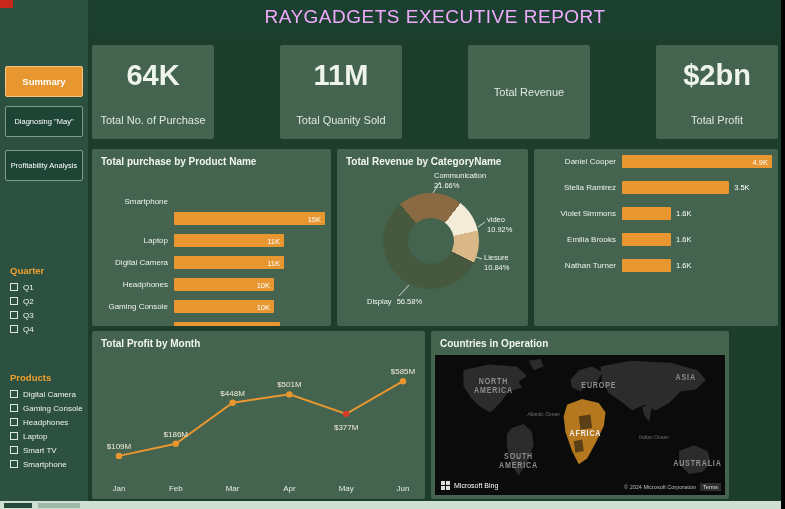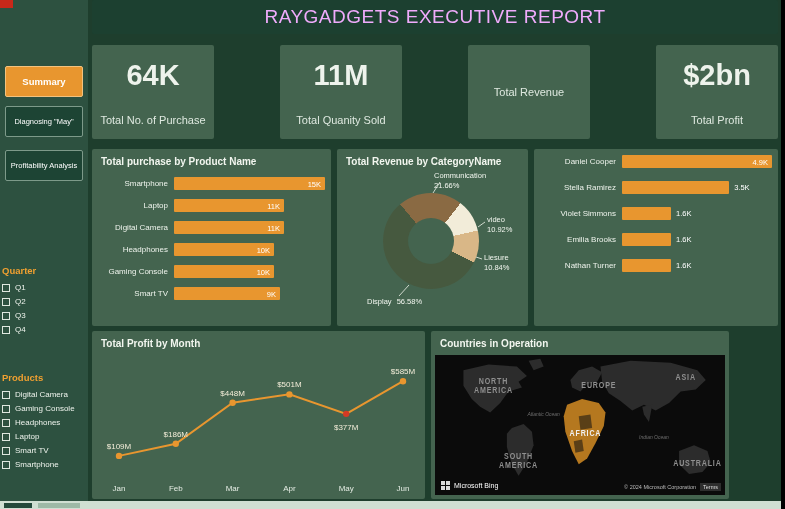--- a/index.html
+++ b/index.html
@@ -9,25 +9,25 @@
   .dash{position:absolute;left:0;top:0;width:781px;height:501px;background:#1e3e2d;overflow:hidden}
   .accent{position:absolute;left:0;top:0;width:13px;height:8px;background:#c8281a;z-index:9}
 
   
   .sidebar{position:absolute;left:0;top:0;width:88px;height:100%;background:#2d5140;padding-top:66px}
   .nav-btn{display:block;width:78px;margin:0 auto 9px;min-height:31px;padding:6px 3px;
     background:#1d4434;color:#fff;border:1px solid #7d9a8a;border-radius:2px;
     font-size:7.5px;font-family:inherit;cursor:pointer;text-align:center}
   .nav-btn.active{background:#e8962f;border-color:#f3c27e;font-weight:bold;font-size:9.5px}
   .nav-btn.gap{margin-top:13px}
-  .filter{position:absolute;left:2px}
+  .filter{position:absolute;left:10px}
   .filter.quarter{top:265px}
   .filter.products{top:372px}
   .filter-title{color:#f0a030;font-weight:bold;font-size:9.5px;margin-bottom:7px}
-  .check-row{display:flex;align-items:flex-end;margin-bottom:5px;cursor:pointer}
+  .check-row{display:flex;align-items:flex-start;margin-bottom:5px;cursor:pointer}
   .checkbox{width:8px;height:8px;border:1px solid #dfe8e0;margin-right:5px;flex-shrink:0}
   .check-label{font-size:8px;color:#eef3ec;white-space:nowrap}
 
   
   .topbar{position:absolute;left:92px;top:0;width:686px;height:34px;background:#1c4030;
     display:flex;align-items:center;justify-content:center;border-radius:2px}
   .topbar h1{font-size:19px;font-weight:normal;color:#f0abfc;letter-spacing:.5px}
 
   
   .kpis{position:absolute;left:92px;top:45px;width:686px;height:94px;display:flex;justify-content:space-between}
@@ -164,21 +164,21 @@
         <div class="kpi-value">$2bn</div>
         <div class="kpi-label">Total Profit</div>
       </div>
     </section>
 
     <section class="panel" id="panel-purchase">
       <div class="panel-title">Total purchase by Product Name</div>
       <div class="bars" id="bars-products">
           <div class="bar-row">
             <span class="bar-label">Smartphone</span>
-            <div class="bar" style="width: 170px; background: rgb(232, 150, 47);">
+            <div class="bar" style="width: 170px; background: rgb(232, 150, 47); margin-top: 35px;">
               <span class="bar-value inside">15K</span>
             </div>
           </div>
           <div class="bar-row">
             <span class="bar-label">Laptop</span>
             <div class="bar" style="width: 110px; background: rgb(232, 150, 47);">
               <span class="bar-value inside">11K</span>
             </div>
           </div>
           <div class="bar-row">

